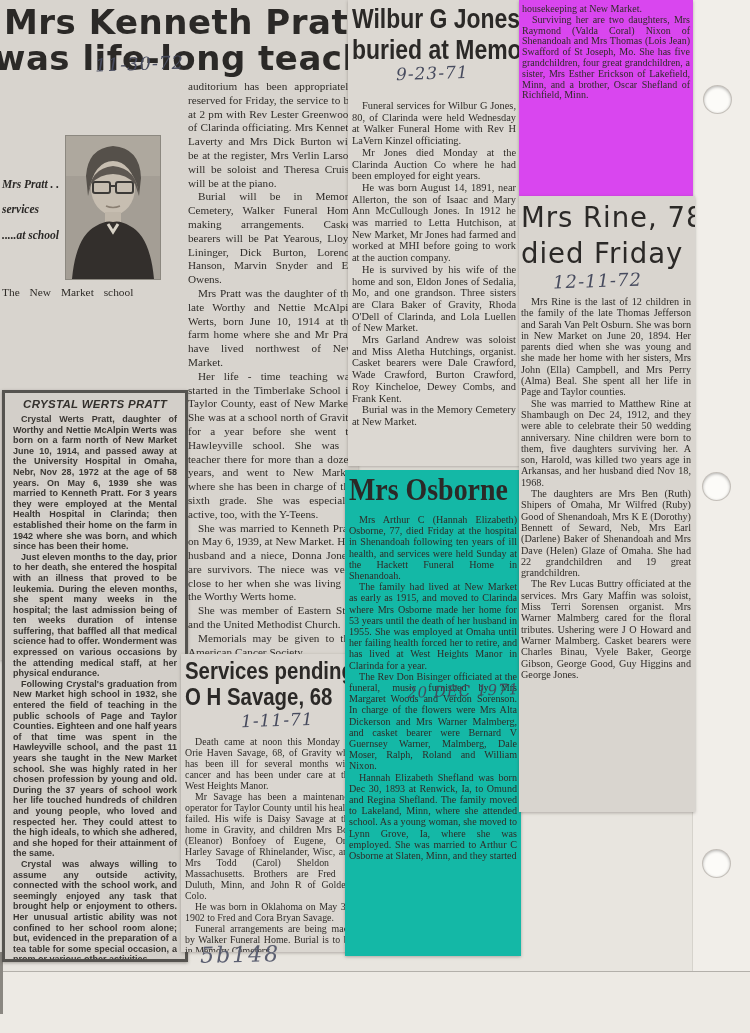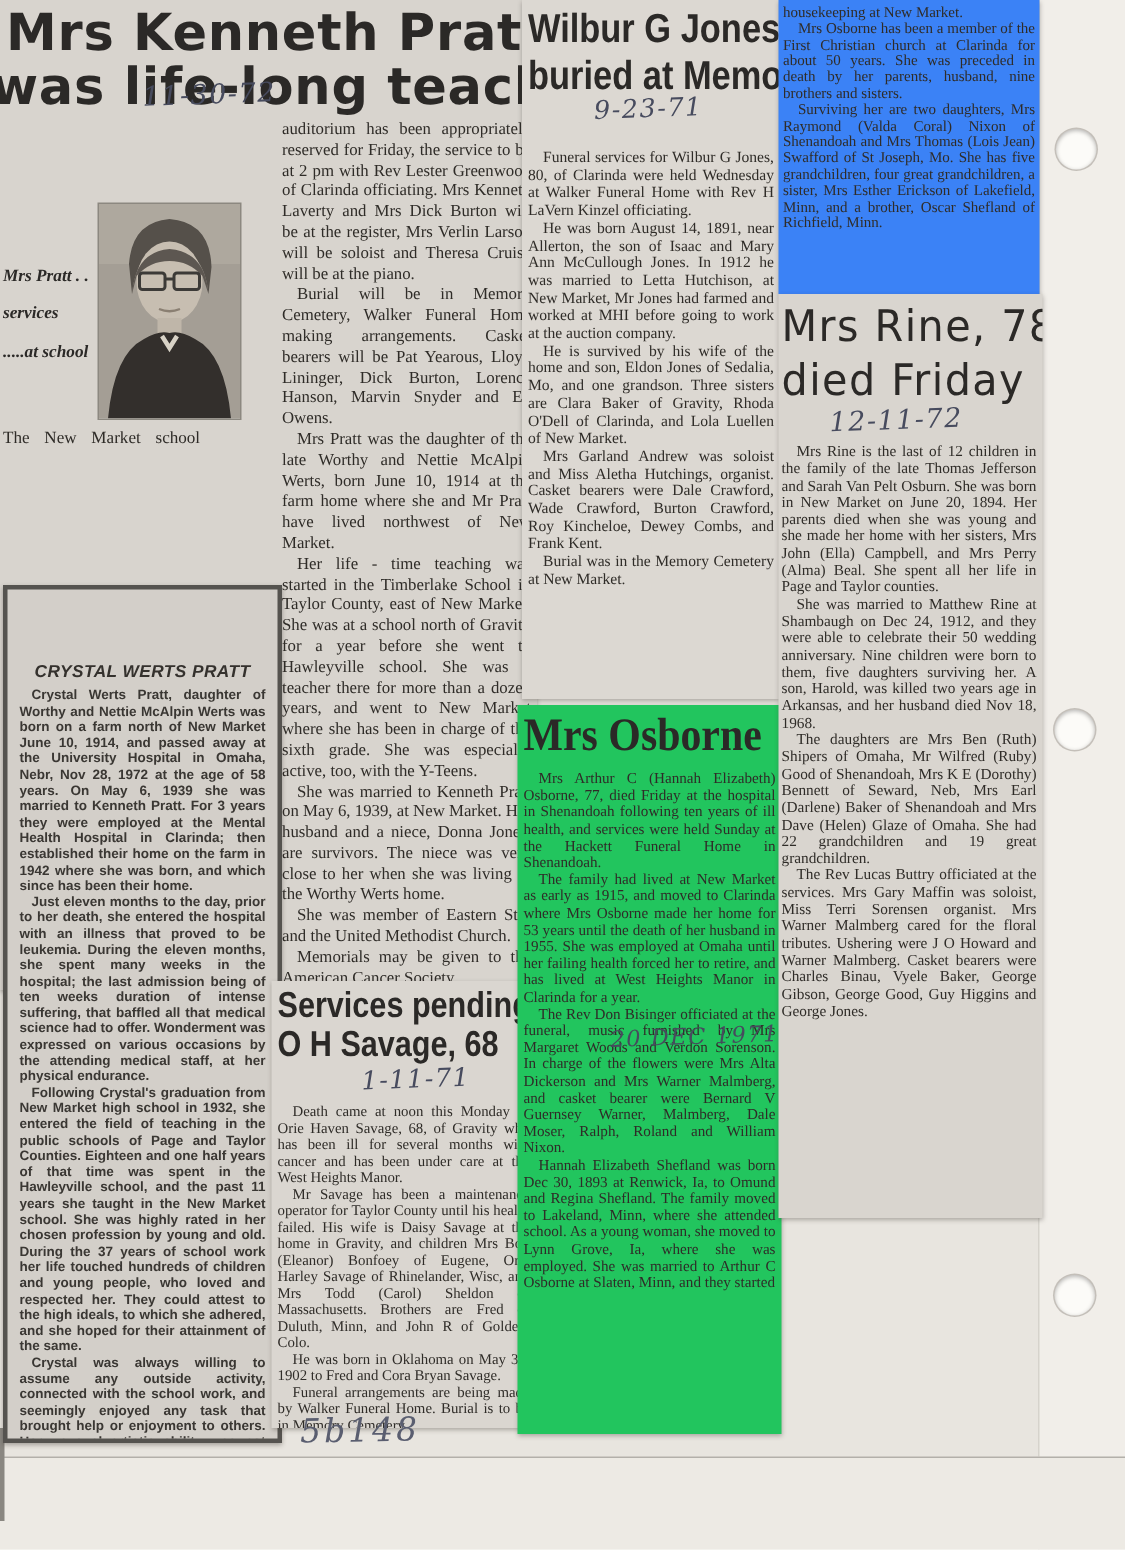--- a/index.html
+++ b/index.html
@@ -14,22 +14,22 @@
         box-shadow:inset 0 1px 3px rgba(0,0,0,.28),0 0 0 1px rgba(158,153,146,.55);}
   #hole1{left:704px;top:86px;} #hole2{left:703px;top:473px;} #hole3{left:703px;top:850px;}
 
   .clip{position:absolute;overflow:hidden;box-shadow:0 1px 3px rgba(60,55,48,.35);
         background:#d8d4ce;}
   #clip-pratt{left:0;top:0;width:358px;height:660px;background:#d8d4ce;}
   #clip-crystal{left:2px;top:390px;width:186px;height:572px;background:#d3cfc9;
         border:3px solid #55534f;box-sizing:border-box;box-shadow:0 1px 3px rgba(60,55,48,.4);}
   #clip-savage{left:181px;top:654px;width:177px;height:298px;background:#dad6d0;}
   #clip-jones{left:348px;top:0;width:172px;height:466px;background:#dcd8d2;}
-  #clip-osborne{left:345px;top:470px;width:176px;height:486px;background:#22c55e;}
-  #clip-oscont{left:519px;top:0;width:174px;height:196px;background:#3b82f6;}
+  #clip-osborne{left:345px;top:470px;width:176px;height:486px;background:#14b8a6;}
+  #clip-oscont{left:519px;top:0;width:174px;height:196px;background:#d946ef;}
   #clip-rine{left:519px;top:196px;width:176px;height:616px;background:#d9d5cf;}
 
   .hl{position:absolute;color:#2b2927;white-space:nowrap;}
   .hl-pratt{font-family:"DejaVu Sans",sans-serif;font-weight:700;font-size:34px;letter-spacing:.5px;}
   #pratt-h1{left:4px;top:2px;} #pratt-h2{left:-6px;top:38px;}
   .hl-cond{font-family:"Liberation Sans",sans-serif;font-weight:700;transform:scaleX(.85);
         transform-origin:left top;}
   #jones-h1{left:4px;top:4px;font-size:27px;} #jones-h2{left:4px;top:35px;font-size:27px;}
   #savage-h1{left:4px;top:3px;font-size:24px;} #savage-h2{left:4px;top:29px;font-size:24px;}
   #osborne-h1{left:4px;top:2px;font-family:"Liberation Serif",serif;font-weight:700;font-size:31px;
@@ -56,21 +56,21 @@
   #pratt-below .spread{word-spacing:7px;}
   #pratt-col2{left:188px;top:80px;width:166px;font-size:11.2px;line-height:13.8px;}
   .caption{position:absolute;left:2px;font-family:"Liberation Serif",serif;font-weight:700;
         font-size:11.5px;color:#2b2927;font-style:italic;}
   #cap1{top:178px;} #cap2{top:203px;} #cap3{top:229px;}
   #photo{position:absolute;left:66px;top:136px;width:94px;height:143px;
         outline:1px solid #8c8880;}
 
   #crystal-inner{padding:5px 8px;}
   #crystal-head{text-align:center;font-family:"Liberation Sans",sans-serif;font-weight:700;
-        font-style:italic;font-size:11.5px;letter-spacing:.3px;color:#34312d;margin-bottom:4px;margin-top:44px;}
+        font-style:italic;font-size:11.5px;letter-spacing:.3px;color:#34312d;margin-bottom:4px;}
   #crystal-body{font-family:"Liberation Sans",sans-serif;font-weight:700;font-size:9px;
         line-height:10.6px;color:#3a3733;}
   #crystal-body p{margin:0;text-align:justify;text-indent:8px;}
 
   #savage-body{left:4px;top:82px;width:168px;font-size:9.9px;line-height:11px;}
   #jones-body{left:4px;top:88px;width:164px;font-size:10.4px;line-height:11.7px;margin-top:12px;}
   #osborne-body{left:4px;top:44px;width:168px;font-size:10.1px;line-height:11.2px;}
   #oscont-body{left:3px;top:4px;width:168px;font-size:10px;line-height:10.8px;}
   #rine-body{left:2px;top:100px;width:170px;font-size:10.2px;line-height:11.3px;}
 </style>
@@ -146,20 +146,21 @@
         <p>Funeral arrangements are being made by Walker Funeral Home. Burial is to be in Memory Cemetery.</p>
       </div>
   </section>
 
   <section class="clip" id="clip-jones">
     <div class="hl hl-cond" id="jones-h1">Wilbur G Jones</div>
     <div class="hl hl-cond" id="jones-h2">buried at Memory</div>
     <div class="hw" id="hw-jones">9-23-71</div>
     <div class="col" id="jones-body">
         <p>Funeral services for Wilbur G Jones, 80, of Clarinda were held Wednesday at Walker Funeral Home with Rev H LaVern Kinzel officiating.</p>
+        <p>Mr Jones died Monday at the Clarinda Auction Co where he had been employed for eight years.</p>
         <p>He was born August 14, 1891, near Allerton, the son of Isaac and Mary Ann McCullough Jones. In 1912 he was married to Letta Hutchison, at New Market, Mr Jones had farmed and worked at MHI before going to work at the auction company.</p>
         <p>He is survived by his wife of the home and son, Eldon Jones of Sedalia, Mo, and one grandson. Three sisters are Clara Baker of Gravity, Rhoda O'Dell of Clarinda, and Lola Luellen of New Market.</p>
         <p>Mrs Garland Andrew was soloist and Miss Aletha Hutchings, organist. Casket bearers were Dale Crawford, Wade Crawford, Burton Crawford, Roy Kincheloe, Dewey Combs, and Frank Kent.</p>
         <p>Burial was in the Memory Cemetery at New Market.</p>
       </div>
   </section>
 
   <section class="clip" id="clip-osborne">
     <div class="hl" id="osborne-h1">Mrs Osborne</div>
     <div class="col" id="osborne-body">
@@ -167,21 +168,20 @@
         <p>The family had lived at New Market as early as 1915, and moved to Clarinda where Mrs Osborne made her home for 53 years until the death of her husband in 1955. She was employed at Omaha until her failing health forced her to retire, and has lived at West Heights Manor in Clarinda for a year.</p>
         <p>The Rev Don Bisinger officiated at the funeral, music furnished by Mrs Margaret Woods and Verdon Sorenson. In charge of the flowers were Mrs Alta Dickerson and Mrs Warner Malmberg, and casket bearer were Bernard V Guernsey Warner, Malmberg, Dale Moser, Ralph, Roland and William Nixon.</p>
         <p>Hannah Elizabeth Shefland was born Dec 30, 1893 at Renwick, Ia, to Omund and Regina Shefland. The family moved to Lakeland, Minn, where she attended school. As a young woman, she moved to Lynn Grove, Ia, where she was employed. She was married to Arthur C Osborne at Slaten, Minn, and they started</p>
       </div>
     <div class="hw" id="hw-osborne">20 DEC 1971</div>
   </section>
 
   <section class="clip" id="clip-oscont">
     <div class="col" id="oscont-body">
         <p class="flush">housekeeping at New Market.</p>
-        <p>Mrs Osborne has been a member of the First Christian church at Clarinda for about 50 years. She was preceded in death by her parents, husband, nine brothers and sisters.</p>
         <p>Surviving her are two daughters, Mrs Raymond (Valda Coral) Nixon of Shenandoah and Mrs Thomas (Lois Jean) Swafford of St Joseph, Mo. She has five grandchildren, four great grandchildren, a sister, Mrs Esther Erickson of Lakefield, Minn, and a brother, Oscar Shefland of Richfield, Minn.</p>
       </div>
   </section>
 
   <section class="clip" id="clip-rine">
     <div class="hl hl-rine" id="rine-h1">Mrs Rine, 78,</div>
     <div class="hl hl-rine" id="rine-h2">died Friday</div>
     <div class="hw" id="hw-rine">12-11-72</div>
     <div class="col" id="rine-body">
         <p>Mrs Rine is the last of 12 children in the family of the late Thomas Jefferson and Sarah Van Pelt Osburn. She was born in New Market on June 20, 1894. Her parents died when she was young and she made her home with her sisters, Mrs John (Ella) Campbell, and Mrs Perry (Alma) Beal. She spent all her life in Page and Taylor counties.</p>

